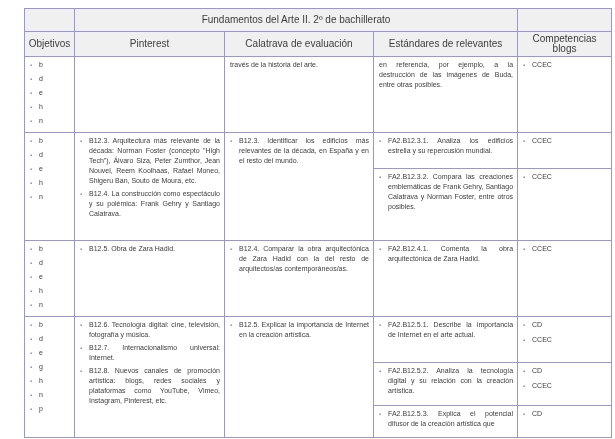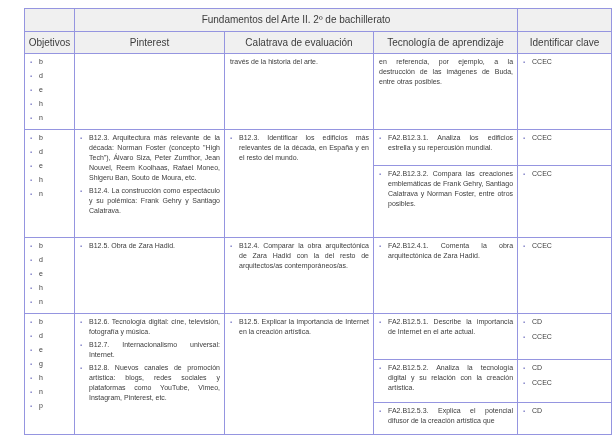--- a/index.html
+++ b/index.html
@@ -61,22 +61,22 @@
       <tr class="band h-band1">
     <td></td>
     <td colspan="3">Fundamentos del Arte II. 2º de bachillerato</td>
     <td></td>
   </tr>
 
   <tr class="band h-band2">
     <td>Objetivos</td>
     <td>Pinterest</td>
     <td>Calatrava de evaluación</td>
-    <td>Tecnología de aprendizaje</td>
-    <td>Identificar clave</td>
+    <td>Estándares de relevantes</td>
+    <td>Competencias blogs</td>
   </tr>
 
   <tr class="h-r1">
     <td class="obj">
           <div class="li">
             <span class="bullet">▪</span>
             <span class="li-text">b</span>
           </div>
           <div class="li">
             <span class="bullet">▪</span>

